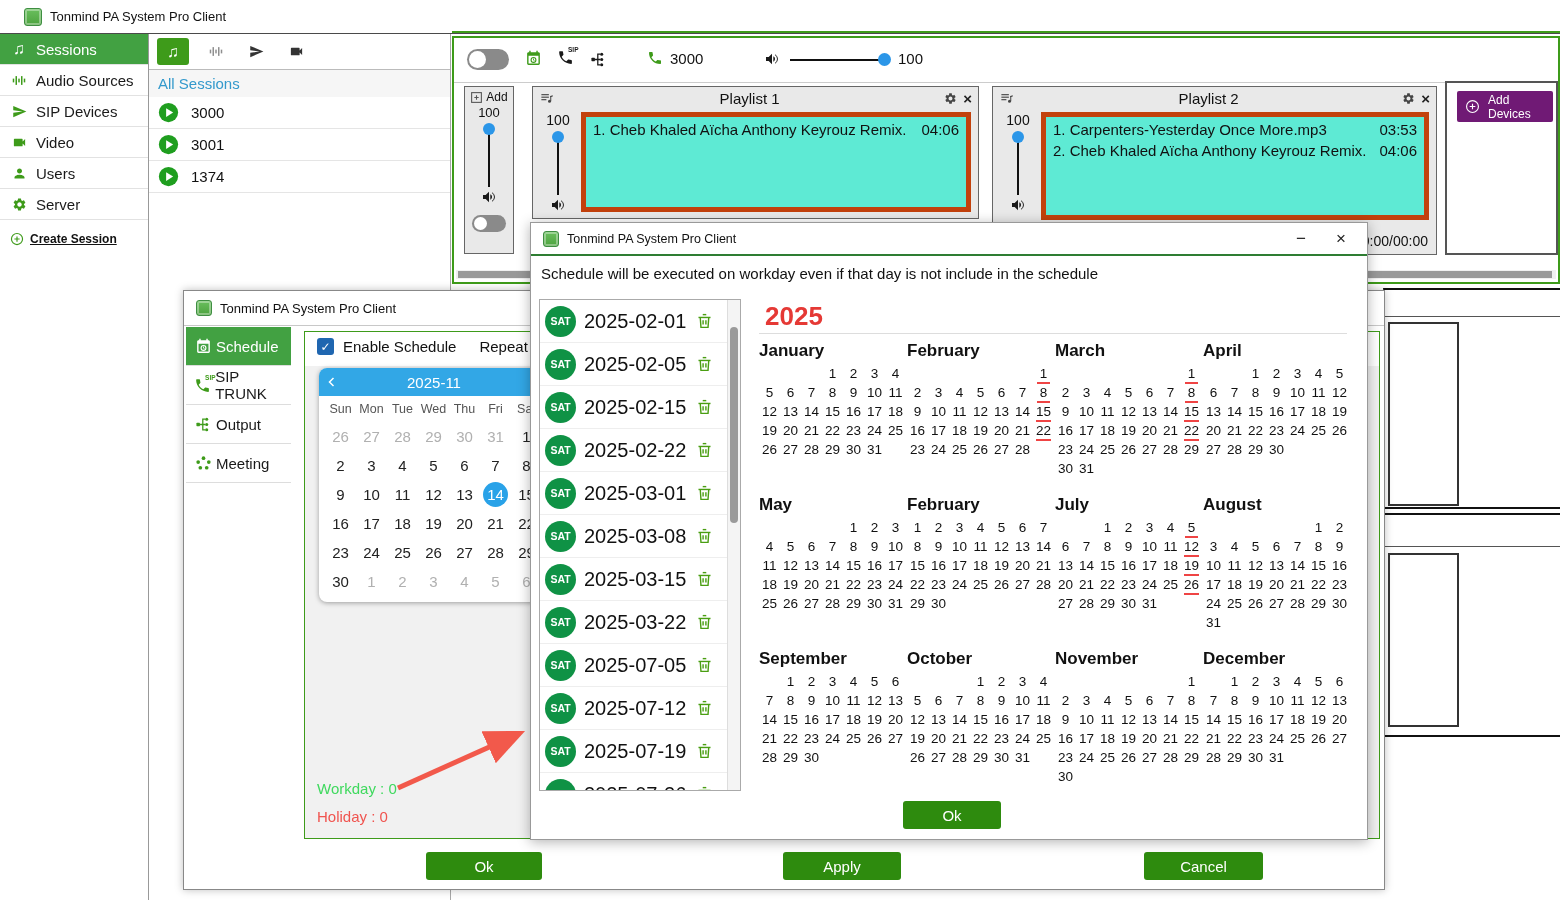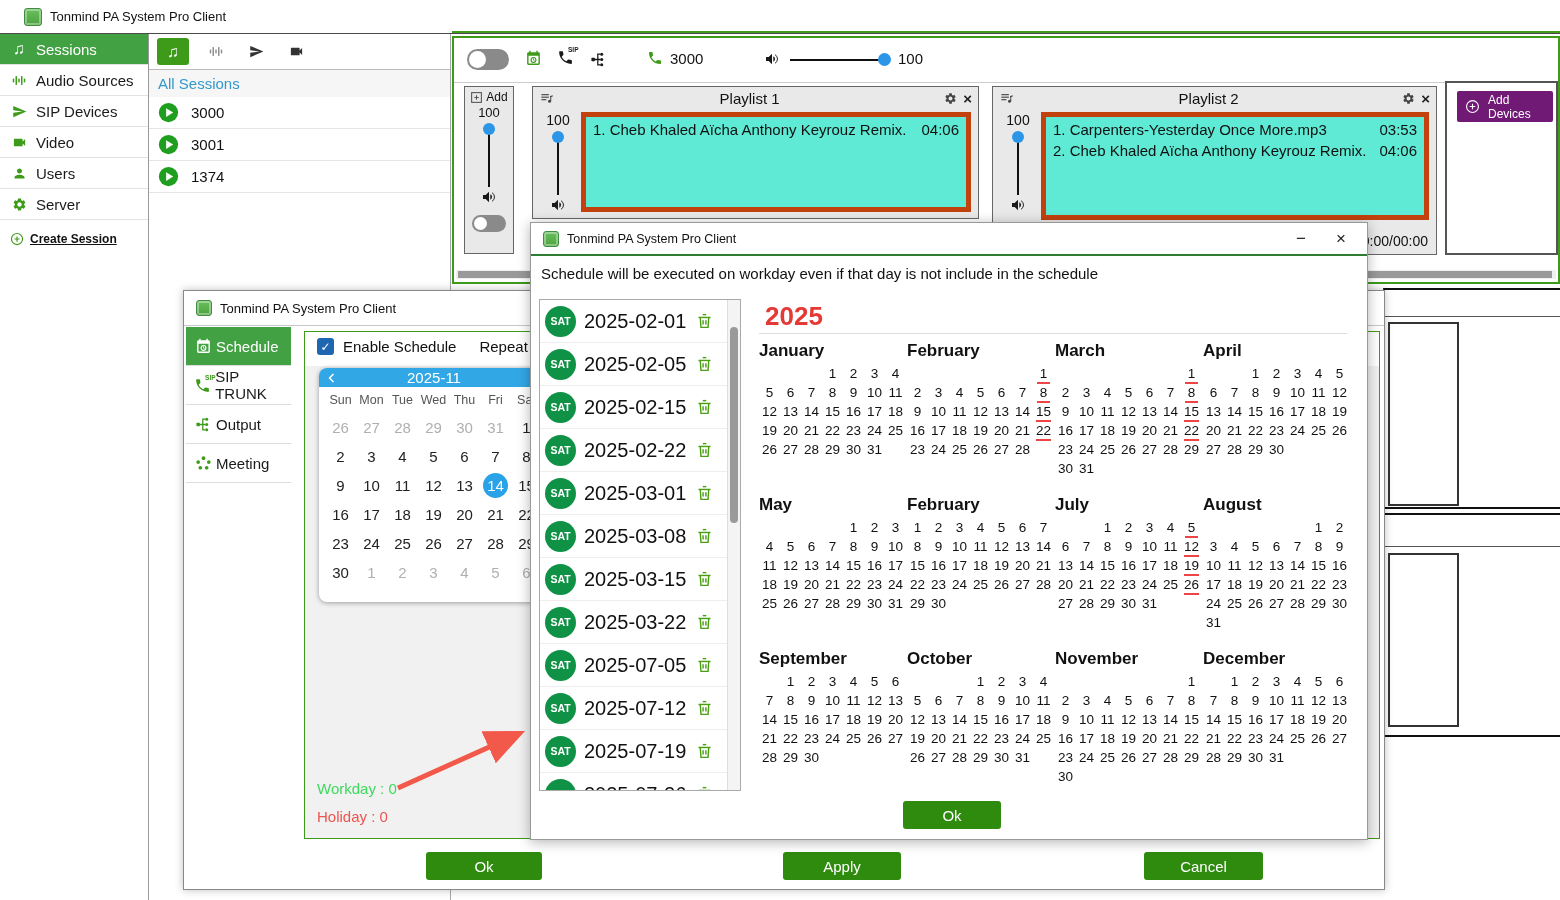--- a/index.html
+++ b/index.html
@@ -87,21 +87,21 @@
   .tab{height:38px;display:flex;align-items:center;gap:4px;padding-left:8px;border-bottom:1px solid #ddd;font-size:15px;color:#1a1a1a;}
   .tab .s-ico{color:#3e9b1a;display:flex;width:18px;justify-content:center;}
   .tab.sel{background:#42a142;color:#fff;}
   .tab.sel .s-ico{color:#fff;}
   .frame{position:absolute;left:120px;top:40px;right:4px;bottom:50px;border:1px solid #3e9b1a;background:#f1f1f1;}
   .frame-top{position:absolute;left:0;right:0;top:0;height:34px;background:#fff;}
   .cbrow{position:absolute;left:12px;top:6px;display:flex;align-items:center;gap:9px;font-size:15px;color:#111;white-space:nowrap;}
   .checkbox{width:17px;height:17px;background:#1f66b0;border-radius:3px;color:#fff;font-size:12px;display:flex;align-items:center;justify-content:center;}
   .repeat-lbl{margin-left:14px;}
   .calcard{position:absolute;left:14px;top:36px;width:230px;height:234px;background:#fff;border-radius:8px;box-shadow:0 1px 5px rgba(0,0,0,.35);}
-  .cal-head{height:19px;background:#32a7e6;border-radius:8px 8px 0 0;display:flex;align-items:center;color:#fff;font-size:15px;}
+  .cal-head{height:28px;background:#32a7e6;border-radius:8px 8px 0 0;display:flex;align-items:center;color:#fff;font-size:15px;}
   .cal-head .chev{width:26px;display:flex;justify-content:center;}
   .cal-head .cal-title{flex:1;text-align:center;}
   .mini-wk{display:grid;grid-template-columns:repeat(7,31px);font-size:12.5px;color:#555;text-align:center;line-height:26px;padding-left:6px;}
   .mini-grid{display:grid;grid-template-columns:repeat(7,31px);grid-auto-rows:29px;font-size:15px;color:#222;text-align:center;line-height:29px;padding-left:6px;}
   .mday.out{color:#b0b0b0;}
   .msel{display:inline-block;width:25px;height:25px;line-height:25px;border-radius:50%;background:#29a2e8;color:#fff;margin-top:2px;}
   .workday{position:absolute;left:12px;top:448px;font-size:15px;color:#3fd95e;}
   .holiday{position:absolute;left:12px;top:476px;font-size:15px;color:#f0544f;}
   .gbtn{position:absolute;height:28px;background:#2e8b0e;border-radius:3px;color:#fff;font-size:15px;display:flex;align-items:center;justify-content:center;}
 

